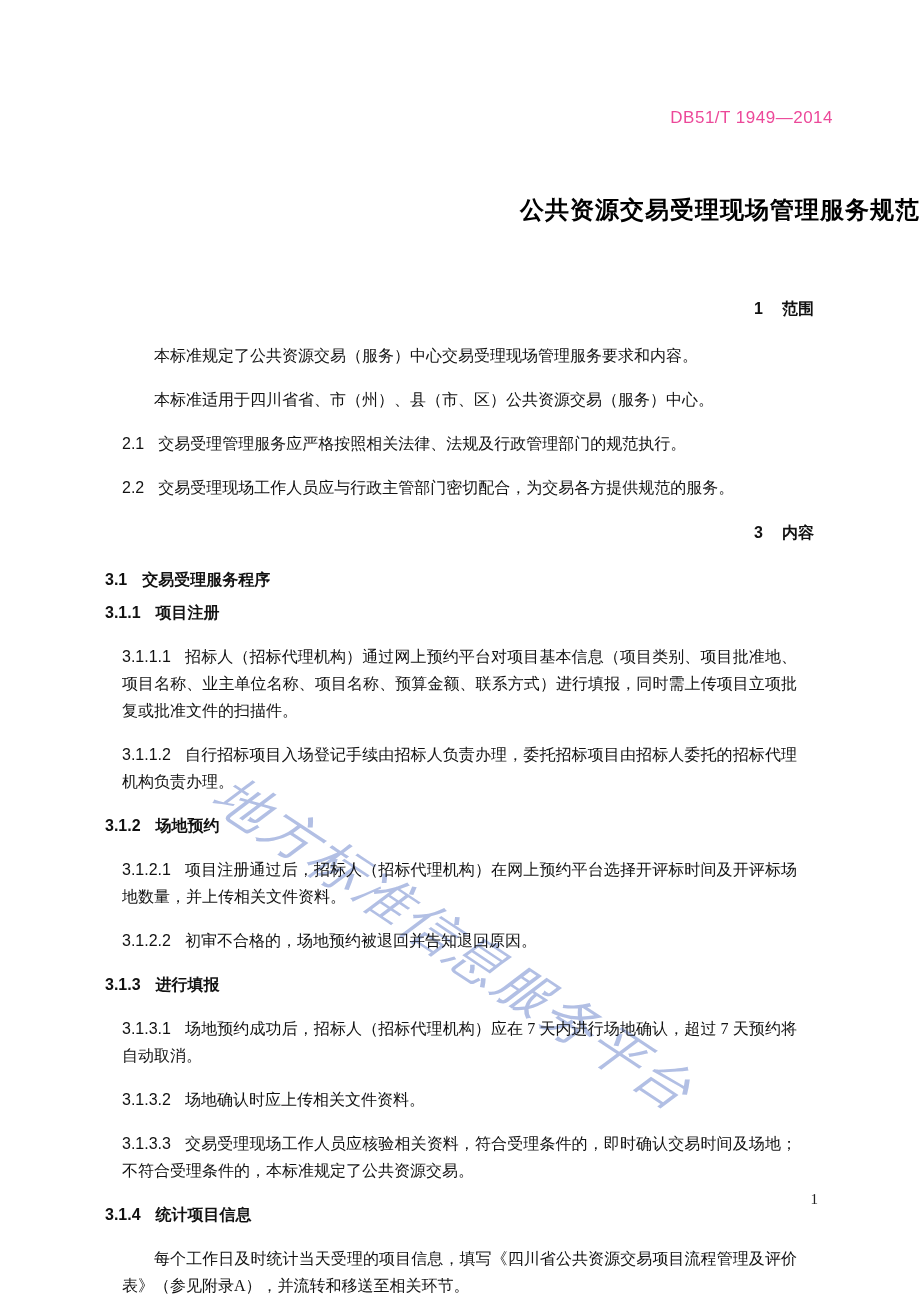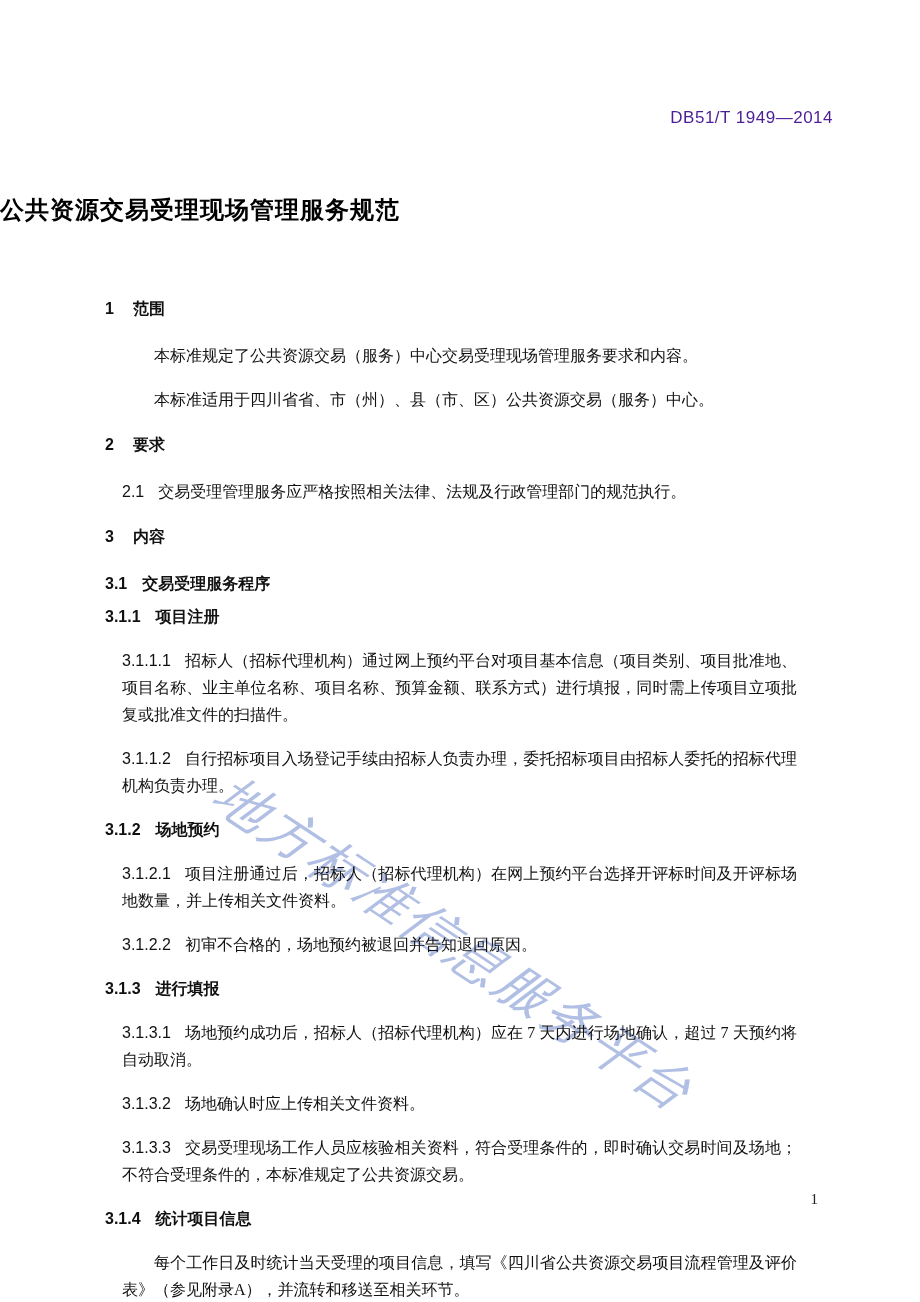--- a/index.html
+++ b/index.html
@@ -35,30 +35,30 @@
   }
 
   .doc-code {
     position: absolute;
     top: 108px;
     right: 87px;
     z-index: 1;
     font-family: "Liberation Sans", sans-serif;
     font-size: 17px;
     letter-spacing: 0.5px;
-    color: #4c1d95;
+    color: #ec4899;
   }
 
   .doc-title {
     position: absolute;
     top: 194px;
     left: 0;
     width: 100%;
     z-index: 1;
-    text-align: left;
+    text-align: right;
     font-family: "Liberation Sans", sans-serif;
     font-weight: bold;
     font-size: 24px;
     letter-spacing: 1px;
     color: #000;
   }
 
   .content {
     position: absolute;
     top: 277px;
@@ -71,21 +71,21 @@
   }
 
   .content p { margin: 17px; }
 
   .h1, .h2, .h3 {
     font-family: "Liberation Sans", sans-serif;
     font-weight: bold;
     font-size: 16px;
     text-align: left;
   }
-  .h1 { margin: 18px 0 20px 0 !important; }
+  .h1 { margin: 18px 0 20px 0 !important; text-align: right; }
   .h2 { margin: 18px 0 0 0 !important; }
   .h3 { margin: 6px 0 8px 0 !important; }
   .h1 .num { margin-right: 19px; }
   .h2 .num, .h3 .num { margin-right: 15px; }
 
   .clause .cnum {
     font-family: "Liberation Sans", sans-serif;
     margin-right: 14px;
   }
   .p-indent { text-indent: 32px; }
@@ -110,23 +110,23 @@
 
   <div class="doc-title">公共资源交易受理现场管理服务规范</div>
 
   <div class="content">
 
     <p class="h1"><span class="num">1</span><span>范围</span></p>
 
     <p class="p-indent">本标准规定了公共资源交易（服务）中心交易受理现场管理服务要求和内容。</p>
     <p class="p-indent">本标准适用于四川省省、市（州）、县（市、区）公共资源交易（服务）中心。</p>
 
-    <p class="h1"><span class="num">2</span><span>要求</span></p>
 
     <p class="clause"><span class="cnum">2.1</span><span>交易受理管理服务应严格按照相关法律、法规及行政管理部门的规范执行。</span></p>
+    <p class="clause"><span class="cnum">2.2</span><span>交易受理现场工作人员应与行政主管部门密切配合，为交易各方提供规范的服务。</span></p>
 
     <p class="h1"><span class="num">3</span><span>内容</span></p>
 
     <p class="h2"><span class="num">3.1</span><span>交易受理服务程序</span></p>
 
     <p class="h3"><span class="num">3.1.1</span><span>项目注册</span></p>
 
     <p class="clause"><span class="cnum">3.1.1.1</span><span>招标人（招标代理机构）通过网上预约平台对项目基本信息（项目类别、项目批准地、项目名称、业主单位名称、项目名称、预算金额、联系方式）进行填报，同时需上传项目立项批复或批准文件的扫描件。</span></p>
     <p class="clause"><span class="cnum">3.1.1.2</span><span>自行招标项目入场登记手续由招标人负责办理，委托招标项目由招标人委托的招标代理机构负责办理。</span></p>
 

